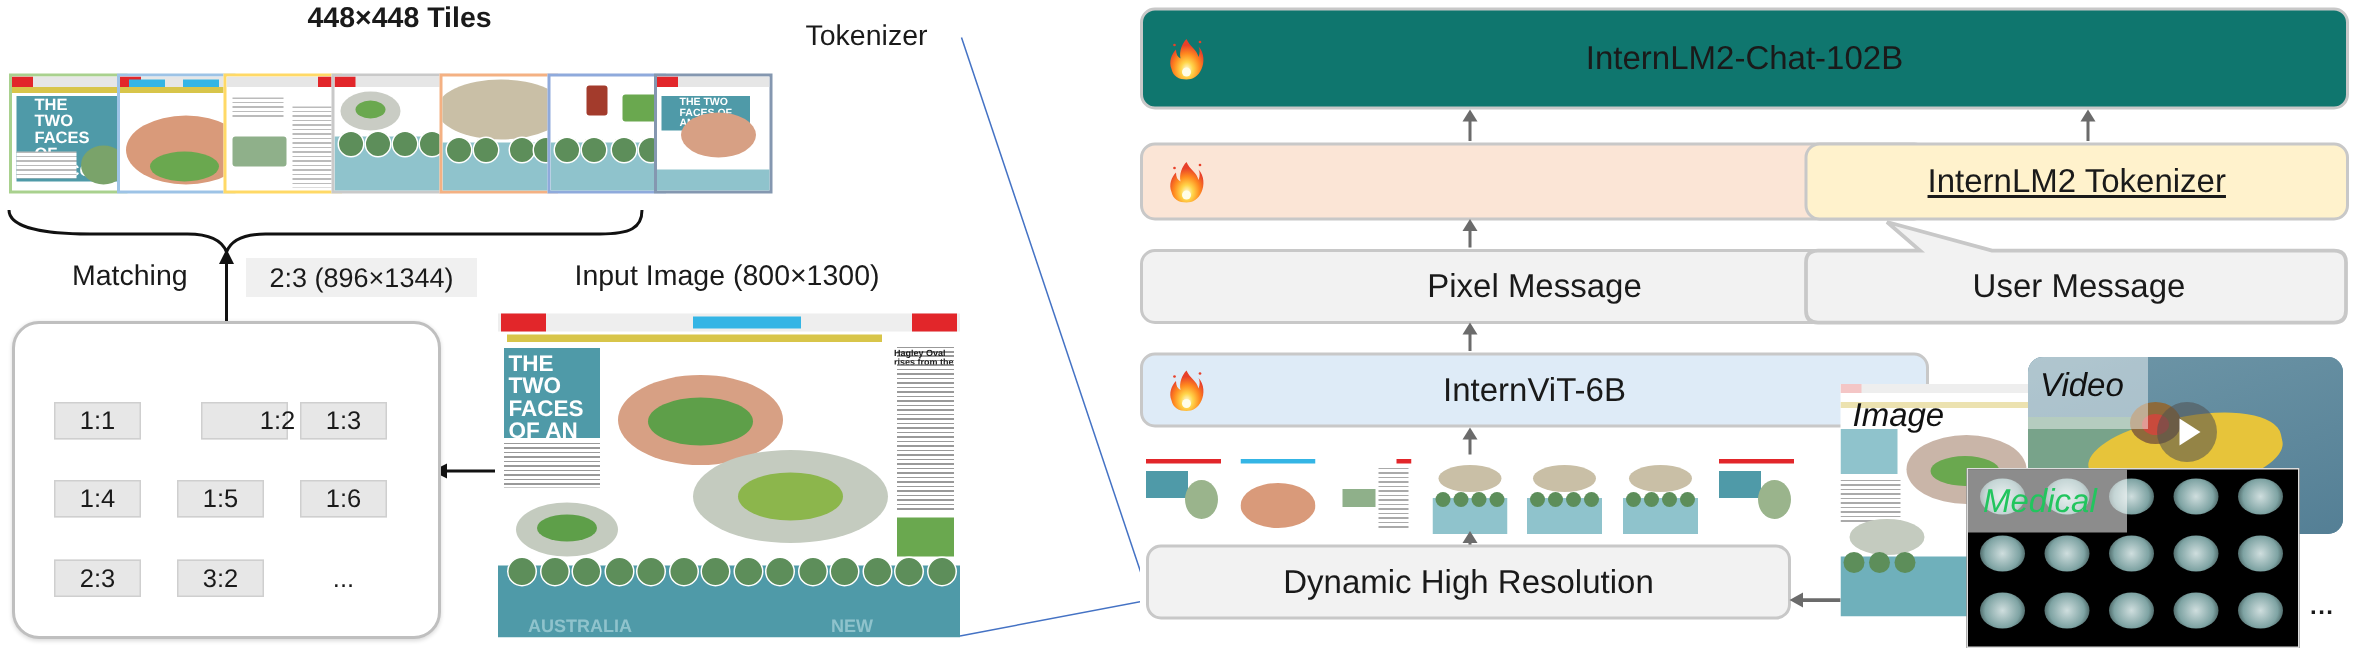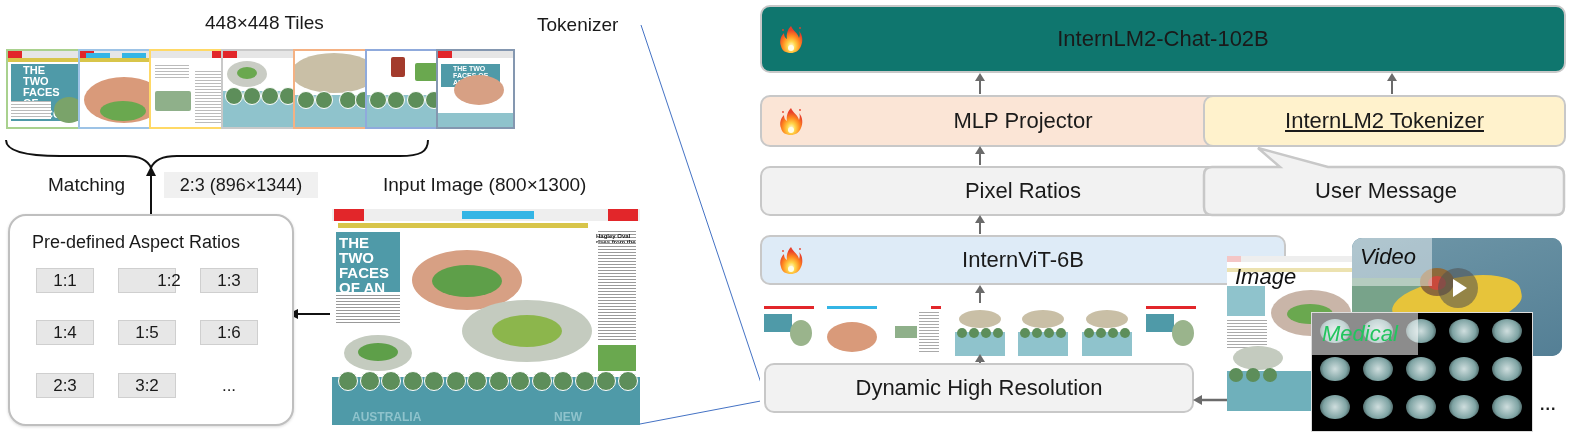--- a/index.html
+++ b/index.html
@@ -27,21 +27,21 @@
   .arrow-v { position:absolute; width:2px; background:#6b6b6b; }
   .arrow-v::before { content:""; position:absolute; left:-4px; top:-6px; border-left:5px solid transparent; border-right:5px solid transparent; border-bottom:8px solid #6b6b6b; }
 
   .ratio-box { position:absolute; width:58px; height:25px; background:#e7e7e7; border:1px solid #cfcfcf; box-sizing:border-box; display:flex; align-items:center; justify-content:center; font-size:17px; }
 
   .mini { position:absolute; top:306px; width:50px; height:50px; overflow:hidden; background:#fff; }
 </style>
 </head>
 <body>
 
-<div class="abs label" style="left:205px; top:12px;">448×448 Tiles</div>
+<div class="abs label" style="left:205px; top:2px;font-weight:bold;">448×448 Tiles</div>
 <div class="abs label" style="left:537px; top:14px;">Tokenizer</div>
 
 <div id="tiles">
     <div class="tile" style="left: 6px; border-color: rgb(169, 209, 142);">
       <div class="hdr">
         <div class="red"></div>
       </div>
       <div class="band"></div>
       <div class="bigtxt">THE TWO<br>FACES OF<br>AN ICON</div>
       <div class="txt" style="left:3px;top:50px;width:40px;height:18px"></div>
@@ -112,23 +112,22 @@
   <path d="M298,309 L288,314 L298,319 Z" fill="#111"></path>
   <line x1="641" y1="25" x2="766" y2="398" stroke="#4472c4" stroke-width="1"></line>
   <line x1="640" y1="424" x2="766" y2="400" stroke="#4472c4" stroke-width="1"></line>
 </svg>
 
 <div class="abs label" style="left:48px; top:174px;">Matching</div>
 <div class="abs" style="left:164px; top:172px; width:154px; height:26px; background:#f0f0f0; font-size:18px; display:flex; align-items:center; justify-content:center;">2:3 (896×1344)</div>
 <div class="abs label" style="left:383px; top:174px;">Input Image (800×1300)</div>
 
 <div class="abs" style="left:8px; top:214px; width:286px; height:212px; border:2px solid #bfbfbf; border-radius:18px; box-sizing:border-box; box-shadow:0 1px 3px rgba(0,0,0,0.15); background:#fff;">
-  <div class="abs" style="left:22px; top:16px; font-size:18px;">Pre-defined Aspect Ratios</div>
   <div class="ratio-box" style="left:26px; top:52px;">1:1</div>
-  <div class="ratio-box" style="left:108px; top:52px;padding-left:44px;">1:2</div>
+  <div class="ratio-box" style="left:124px; top:52px;padding-left:44px;">1:2</div>
   <div class="ratio-box" style="left:190px; top:52px;">1:3</div>
   <div class="ratio-box" style="left:26px; top:104px;">1:4</div>
   <div class="ratio-box" style="left:108px; top:104px;">1:5</div>
   <div class="ratio-box" style="left:190px; top:104px;">1:6</div>
   <div class="ratio-box" style="left:26px; top:157px;">2:3</div>
   <div class="ratio-box" style="left:108px; top:157px;">3:2</div>
   <div class="abs" style="left:190px; top:157px; width:58px; height:25px; display:flex; align-items:center; justify-content:center; font-size:17px;">...</div>
 </div>
 
 <div class="abs" style="left:332px; top:205px; width:308px; height:220px; background:#fff; overflow:hidden;">
@@ -176,30 +175,29 @@
     </svg>
   <span>InternLM2-Chat-102B</span>
 </div>
 <div class="arrow-v" style="left:979px; top:79px; height:15px;"></div>
 <div class="arrow-v" style="left:1391px; top:79px; height:15px;"></div>
 
 <div class="box" style="left:760px; top:95px; width:526px; height:52px; background:#fbe5d6;">
   <svg class="flame" viewBox="0 0 26 30">
       <use href="#flame-sym"></use>
     </svg>
-  <span>MLP Projector</span>
 </div>
 <div class="box" style="left:1203px; top:95px; width:363px; height:52px; background:#fff2cc;text-decoration:underline;">
   <span>InternLM2 Tokenizer</span>
 </div>
 
 <div class="arrow-v" style="left:979px; top:152px; height:13px;"></div>
 
 <div class="box" style="left:760px; top:166px; width:526px; height:50px; background:#f2f2f2;">
-  <span>Pixel Ratios</span>
+  <span>Pixel Message</span>
 </div>
 
 <svg class="abs" style="left:1200px; top:145px;" width="370" height="75">
   <path d="M12,22 Q4,22 4,30 L4,62 Q4,70 12,70 L356,70 Q364,70 364,62 L364,30 Q364,22 356,22 L128,22 L58,3 L80,22 Z" fill="#f2f2f2" stroke="#c8c8c8" stroke-width="2.5"></path>
 </svg>
 <div class="abs" style="left:1204px; top:168px; width:364px; height:46px; display:flex; align-items:center; justify-content:center; font-size:22px;">User Message</div>
 
 <div class="arrow-v" style="left:979px; top:221px; height:13px;"></div>
 
 <div class="box" style="left:760px; top:235px; width:526px; height:50px; background:#deebf7;">

